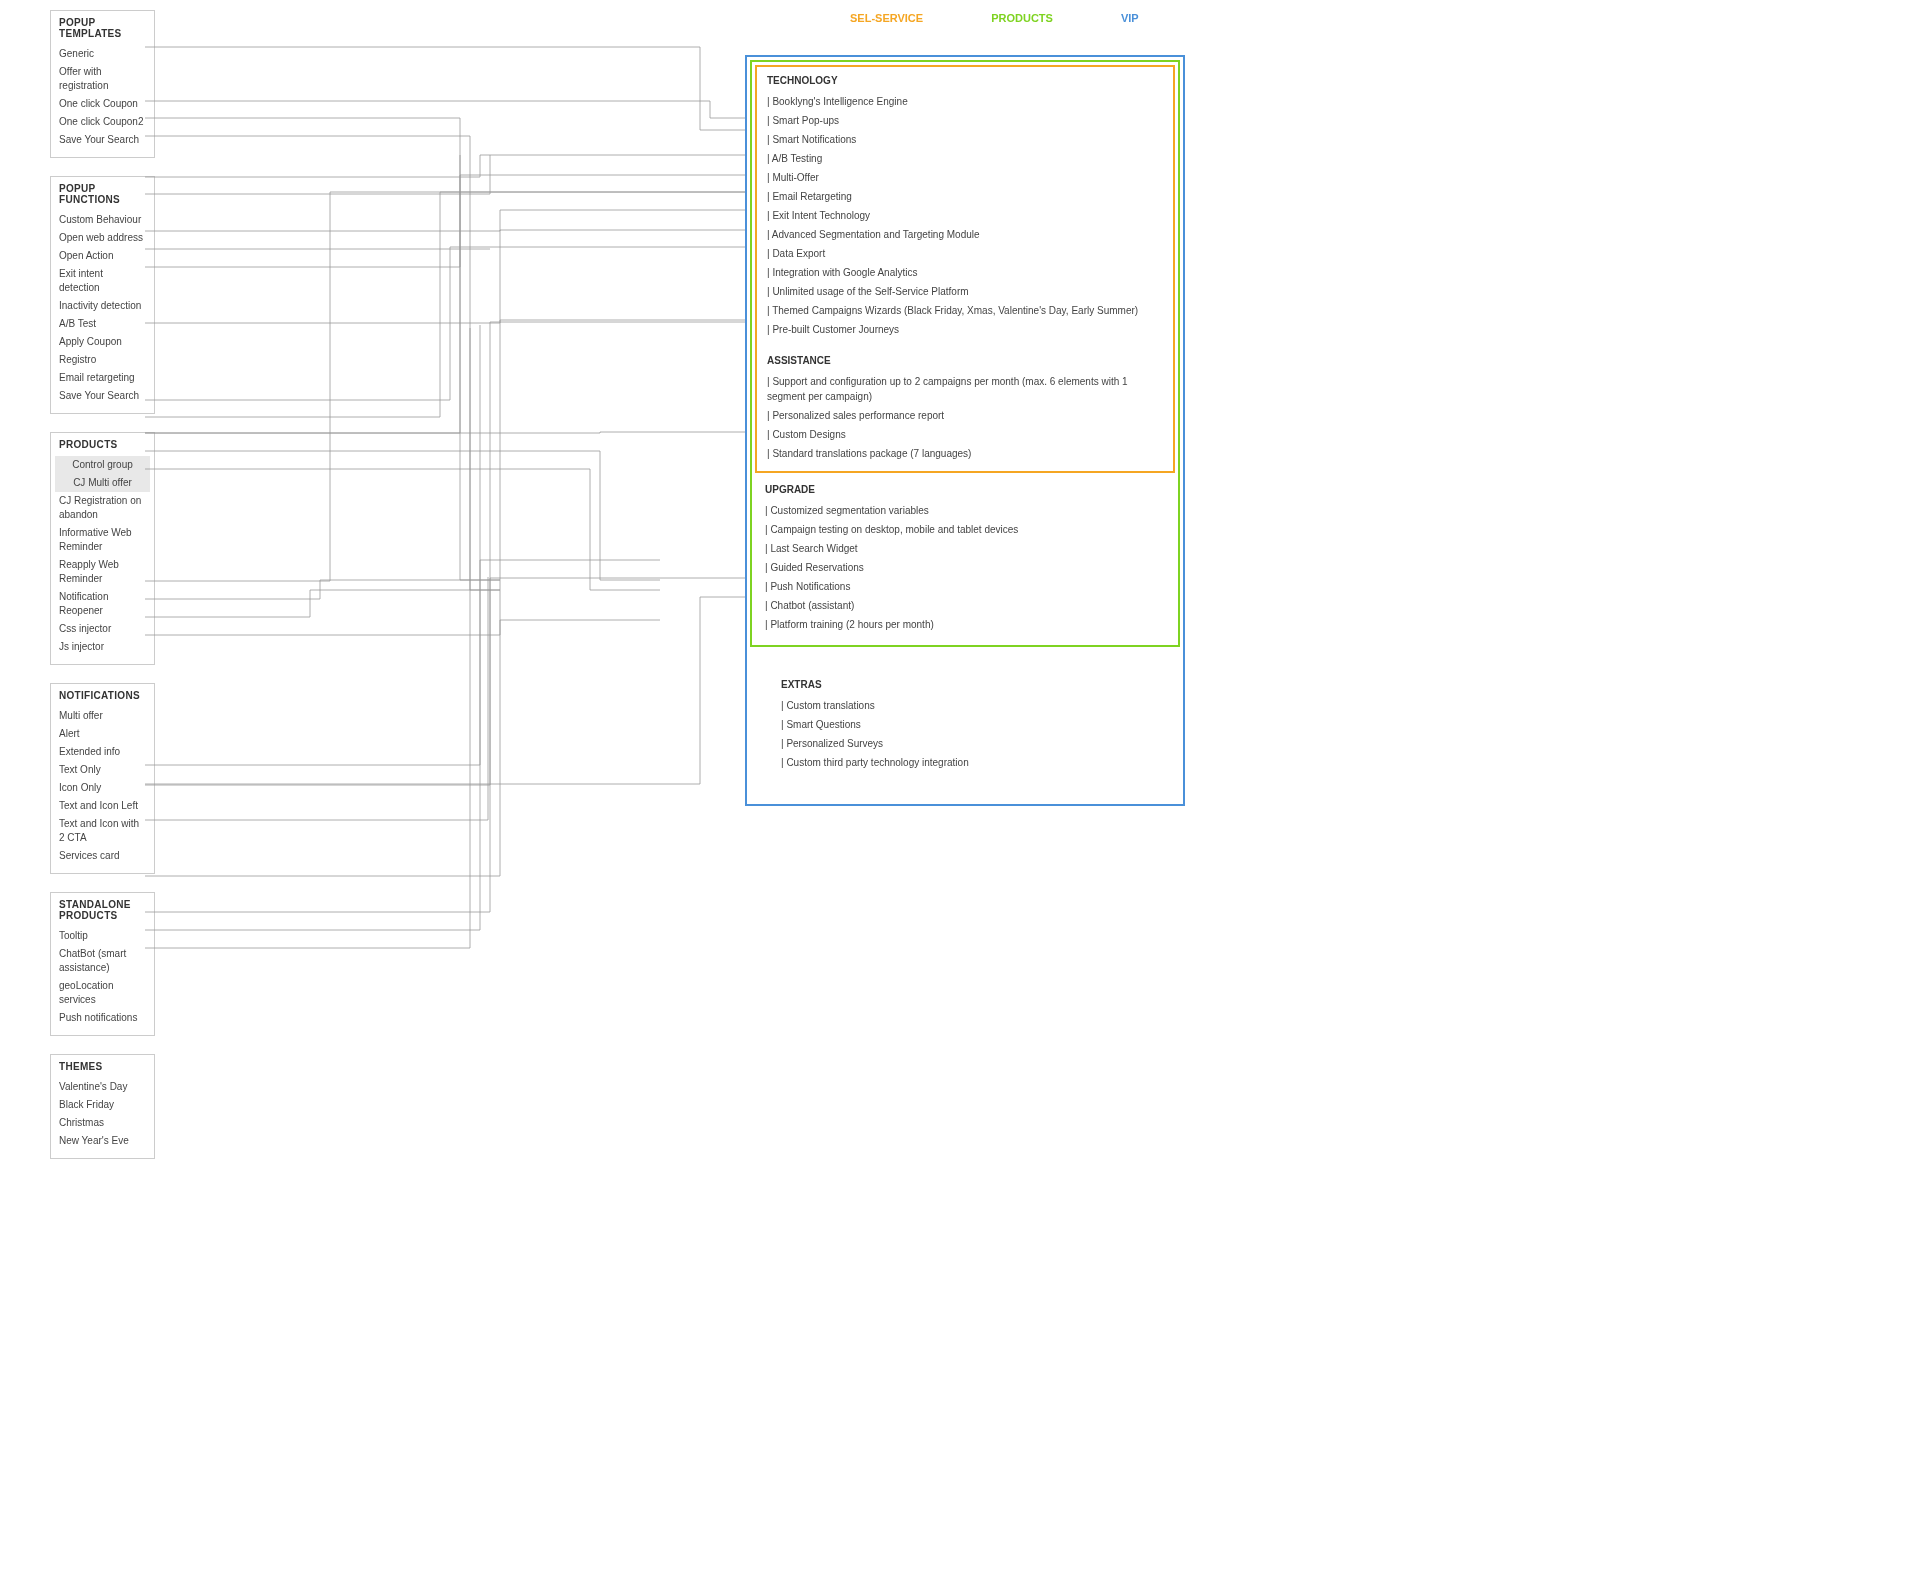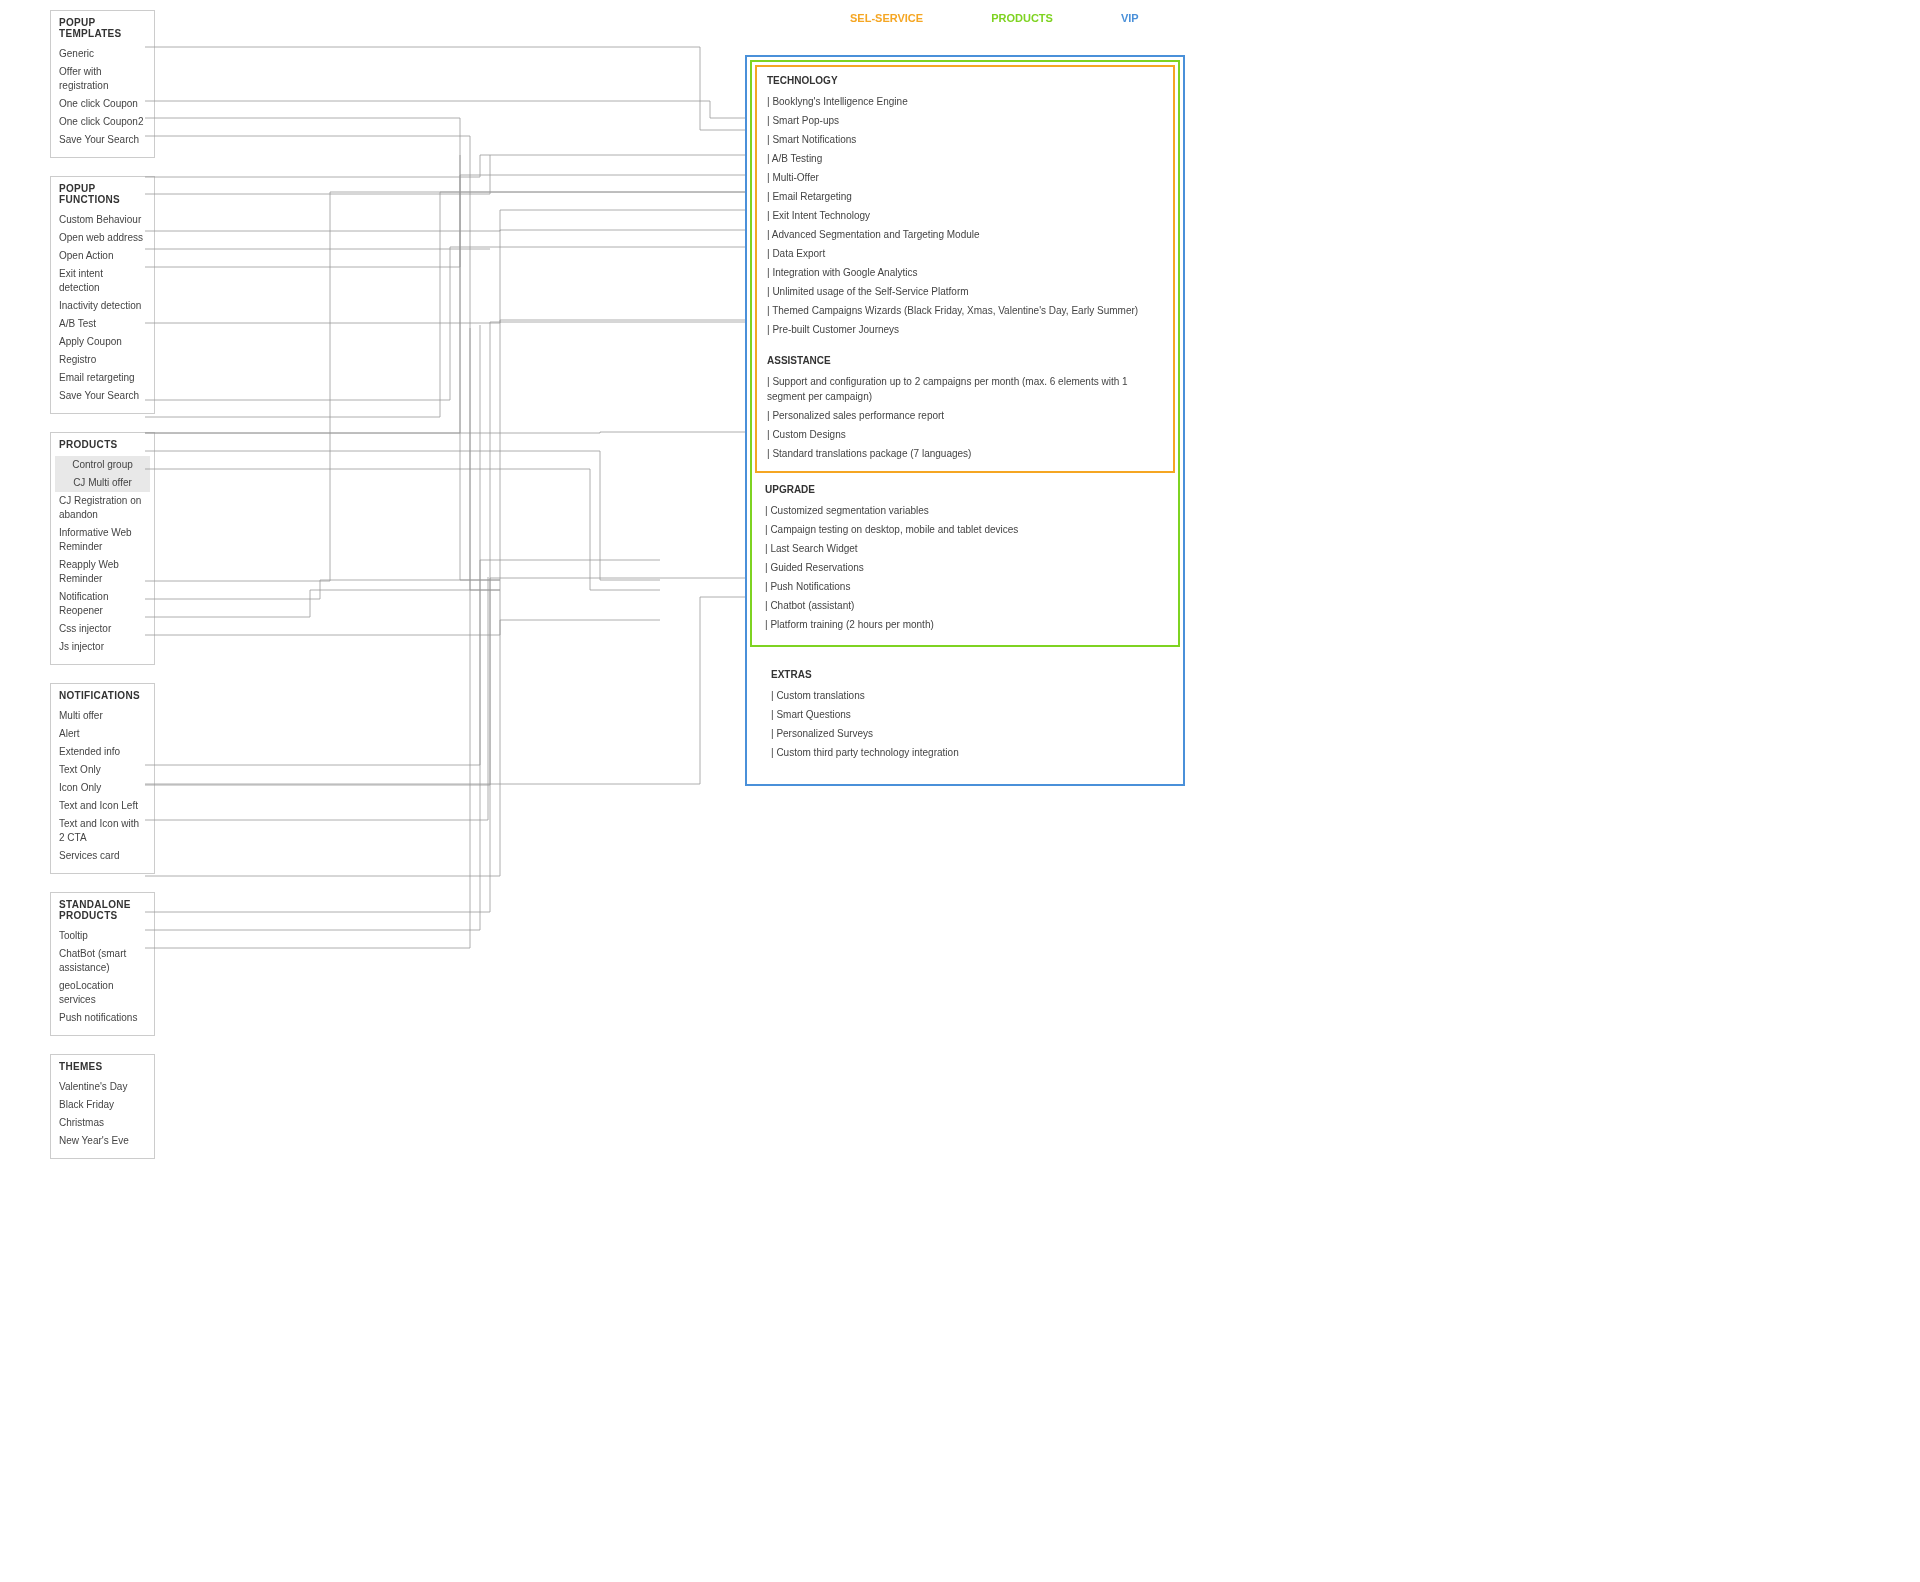--- a/index.html
+++ b/index.html
@@ -221,21 +221,21 @@
               <div class="feature-item">| Last Search Widget</div>
               <div class="feature-item">| Guided Reservations</div>
               <div class="feature-item">| Push Notifications</div>
               <div class="feature-item">| Chatbot (assistant)</div>
               <div class="feature-item">| Platform training (2 hours per month)</div>
             </div>
         </div>
 
       </div>
 
-      <div class="feature-section" style="margin:14px;">
+      <div class="feature-section" style="margin:24px;">
         <div class="feature-section-title">EXTRAS</div>
         <div>
             <div class="feature-item">| Custom translations</div>
             <div class="feature-item">| Smart Questions</div>
             <div class="feature-item">| Personalized Surveys</div>
             <div class="feature-item">| Custom third party technology integration</div>
           </div>
       </div>
 
     </div>

